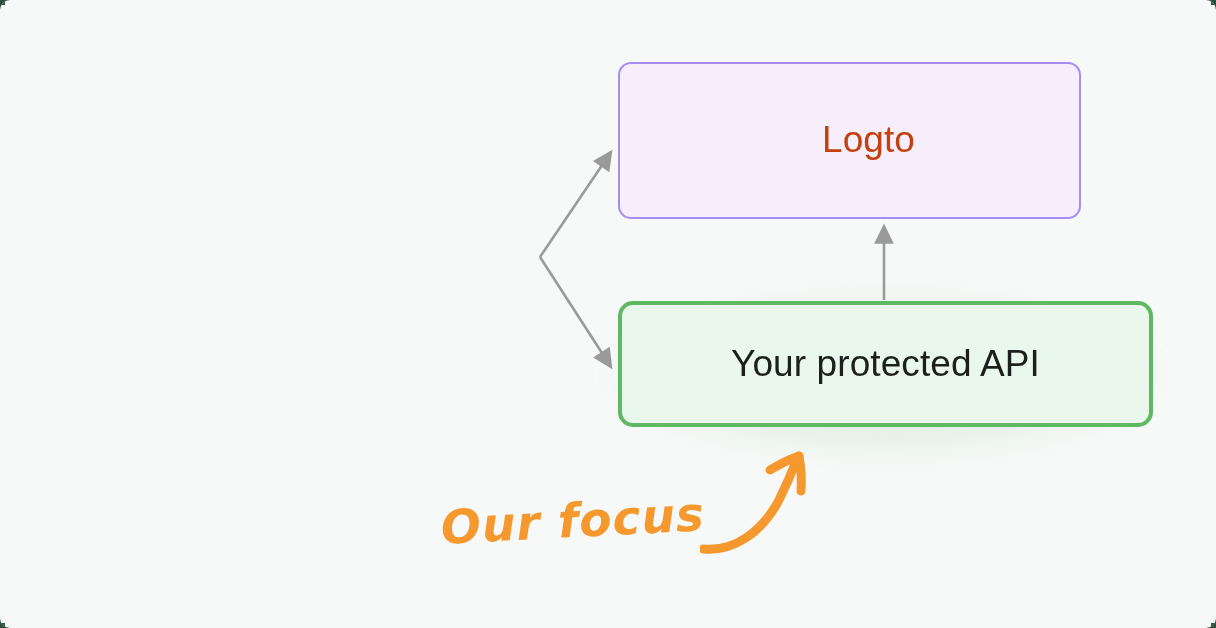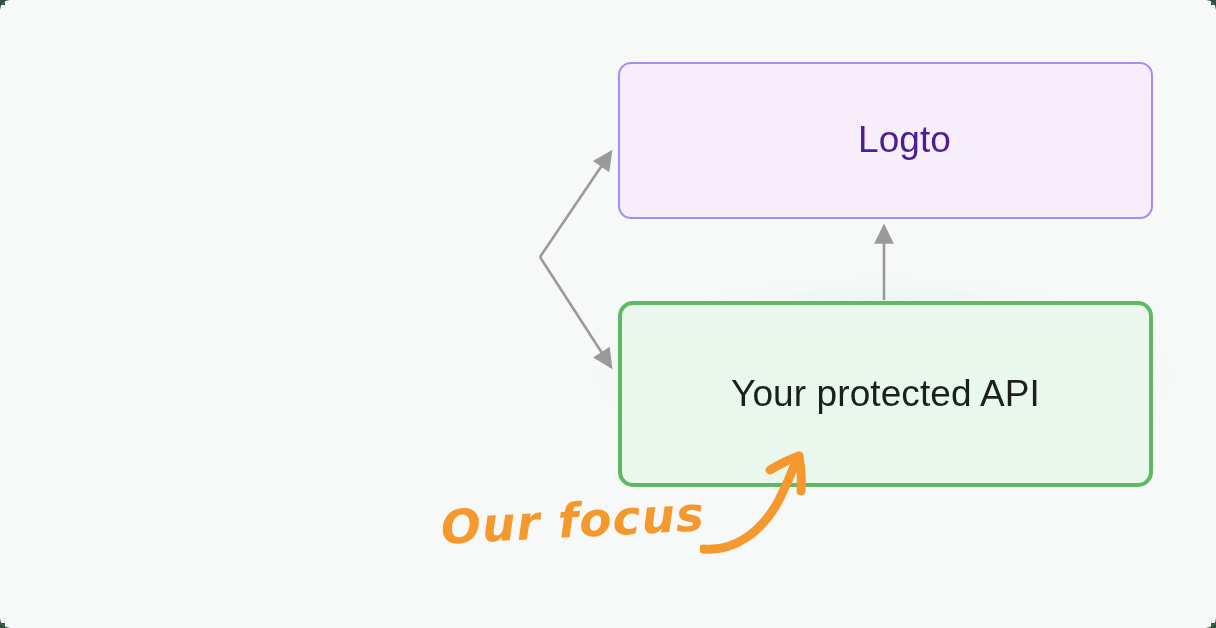--- a/index.html
+++ b/index.html
@@ -70,35 +70,35 @@
     background: #e4f0fc;
     border: 2px solid #8cb8ef;
     border-radius: 13px;
     color: #585858;
     font-size: 37px;
   }
 
   .node-logto {
     left: 618px;
     top: 62px;
-    width: 535px;
+    width: 463px;
     height: 157px;
     background: #f7eefc;
     border: 2px solid #a78cf7;
     border-radius: 13px;
-    color: #4c1d95;
+    color: #c2410c;
     font-size: 37px;
     padding-left: 38px;
   }
 
   .node-api {
     left: 618px;
     top: 301px;
     width: 535px;
-    height: 186px;
+    height: 126px;
     background: #eaf7ec;
     border: 4px solid #5fb962;
     border-radius: 15px;
     color: #1b201c;
     font-size: 37px;
   }
 
   
   .annotation {
     position: absolute;

